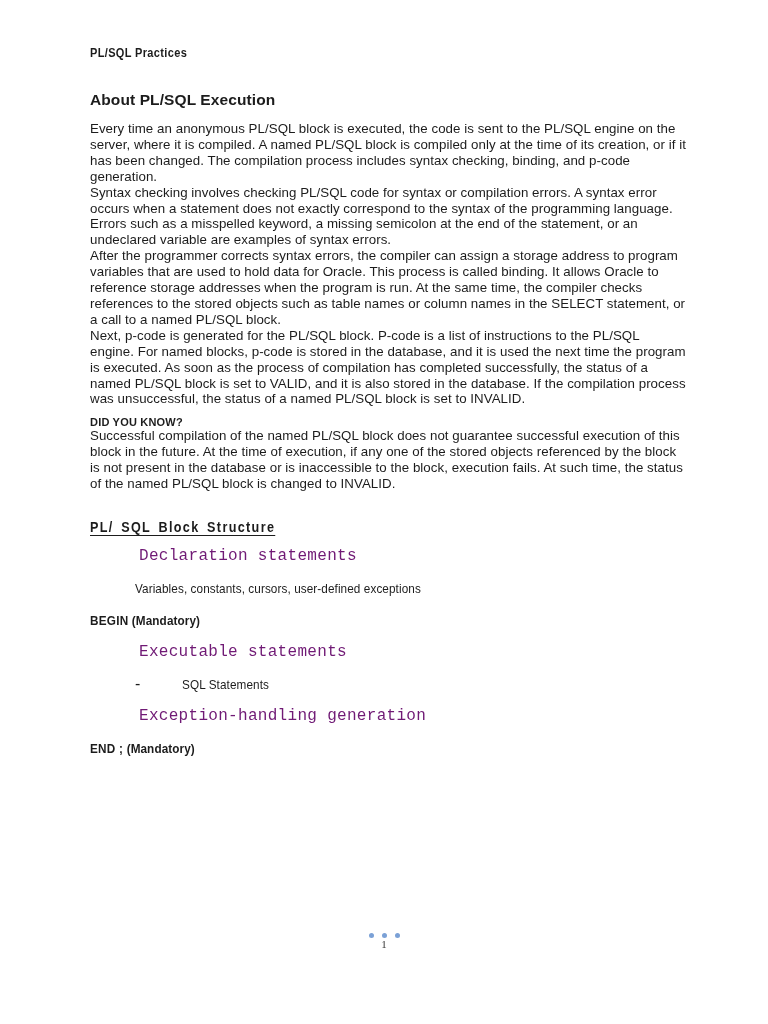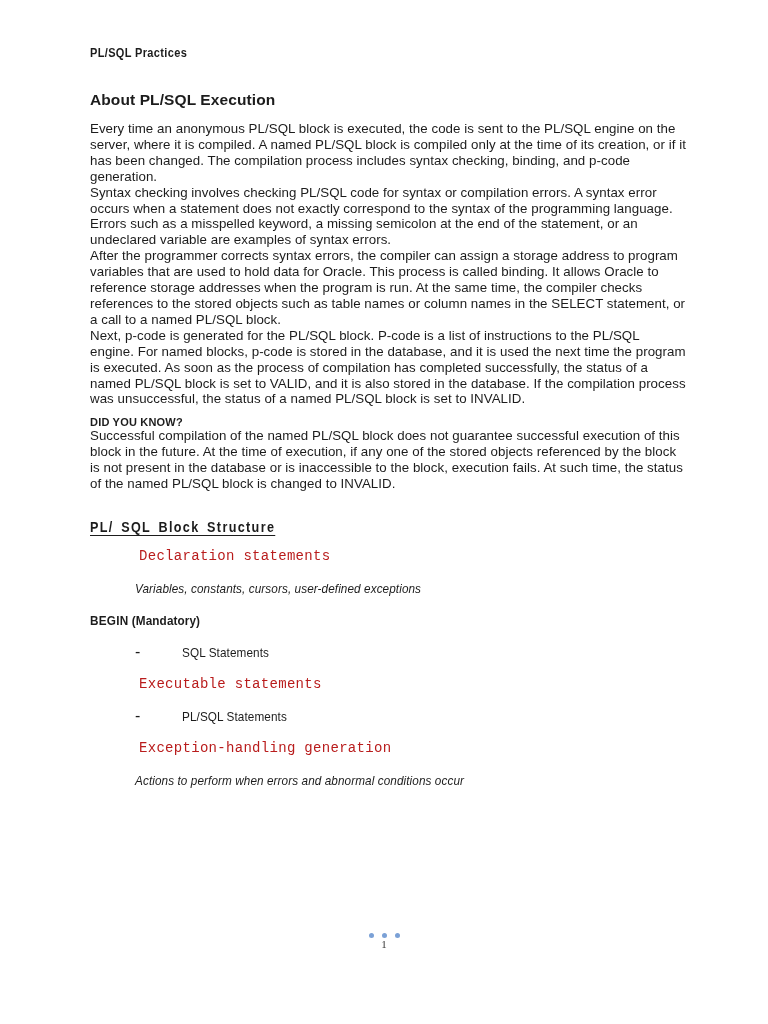--- a/index.html
+++ b/index.html
@@ -88,25 +88,25 @@
     font-size: 13.5px;
     letter-spacing: 0.1px;
     white-space: nowrap;
   }
   .kw { font-weight: bold; letter-spacing: 0.3px; }
   .qual { font-weight: normal; }
   .qual.bold { font-weight: bold; }
   .code-line {
     padding-left: 49px;
     font-family: "Liberation Mono", "DejaVu Sans Mono", monospace;
-    font-size: 14px;
+    font-size: 16px;
     letter-spacing: 0.3px;
-    color: #b91c1c;
-  }
-  .desc-line { padding-left: 45px; font-style: italic; }
+    color: #701a75;
+  }
+  .desc-line { padding-left: 45px; }
   .bullet-line { padding-left: 45px; }
   .bullet-dash {
     display: inline-block;
     width: 47px;
   }
   
   .footer {
     position: absolute;
     top: 931px;
     left: 0;
@@ -164,37 +164,34 @@
         <div class="s-line code-line">Declaration statements</div>
 
         <div class="s-line desc-line">
           <span class="cond">Variables, constants, cursors, user-defined exceptions</span>
         </div>
 
         <div class="s-line">
           <span class="cond"><span class="kw">BEGIN</span> <span class="qual bold">(Mandatory)</span></span>
         </div>
 
+        <div class="s-line code-line">Executable statements</div>
+
         <div class="s-line bullet-line">
           <span class="bullet-dash">-</span><span class="cond">SQL Statements</span>
         </div>
 
-        <div class="s-line code-line">Executable statements</div>
-
-        <div class="s-line bullet-line">
-          <span class="bullet-dash">-</span><span class="cond">PL/SQL Statements</span>
-        </div>
 
 
         <div class="s-line code-line">Exception-handling generation</div>
 
-        <div class="s-line desc-line">
-          <span class="cond">Actions to perform when errors and abnormal conditions occur</span>
-        </div>
-
+
+        <div class="s-line">
+          <span class="cond"><span class="kw">END ;</span> <span class="qual bold">(Mandatory)</span></span>
+        </div>
 
       </div>
     </div>
   </div>
 
   <div class="footer">
     <div class="dots">
       <span class="dot"></span><span class="dot"></span><span class="dot"></span>
     </div>
     <div class="page-number" style="color: rgb(58, 58, 58);">1</div>

